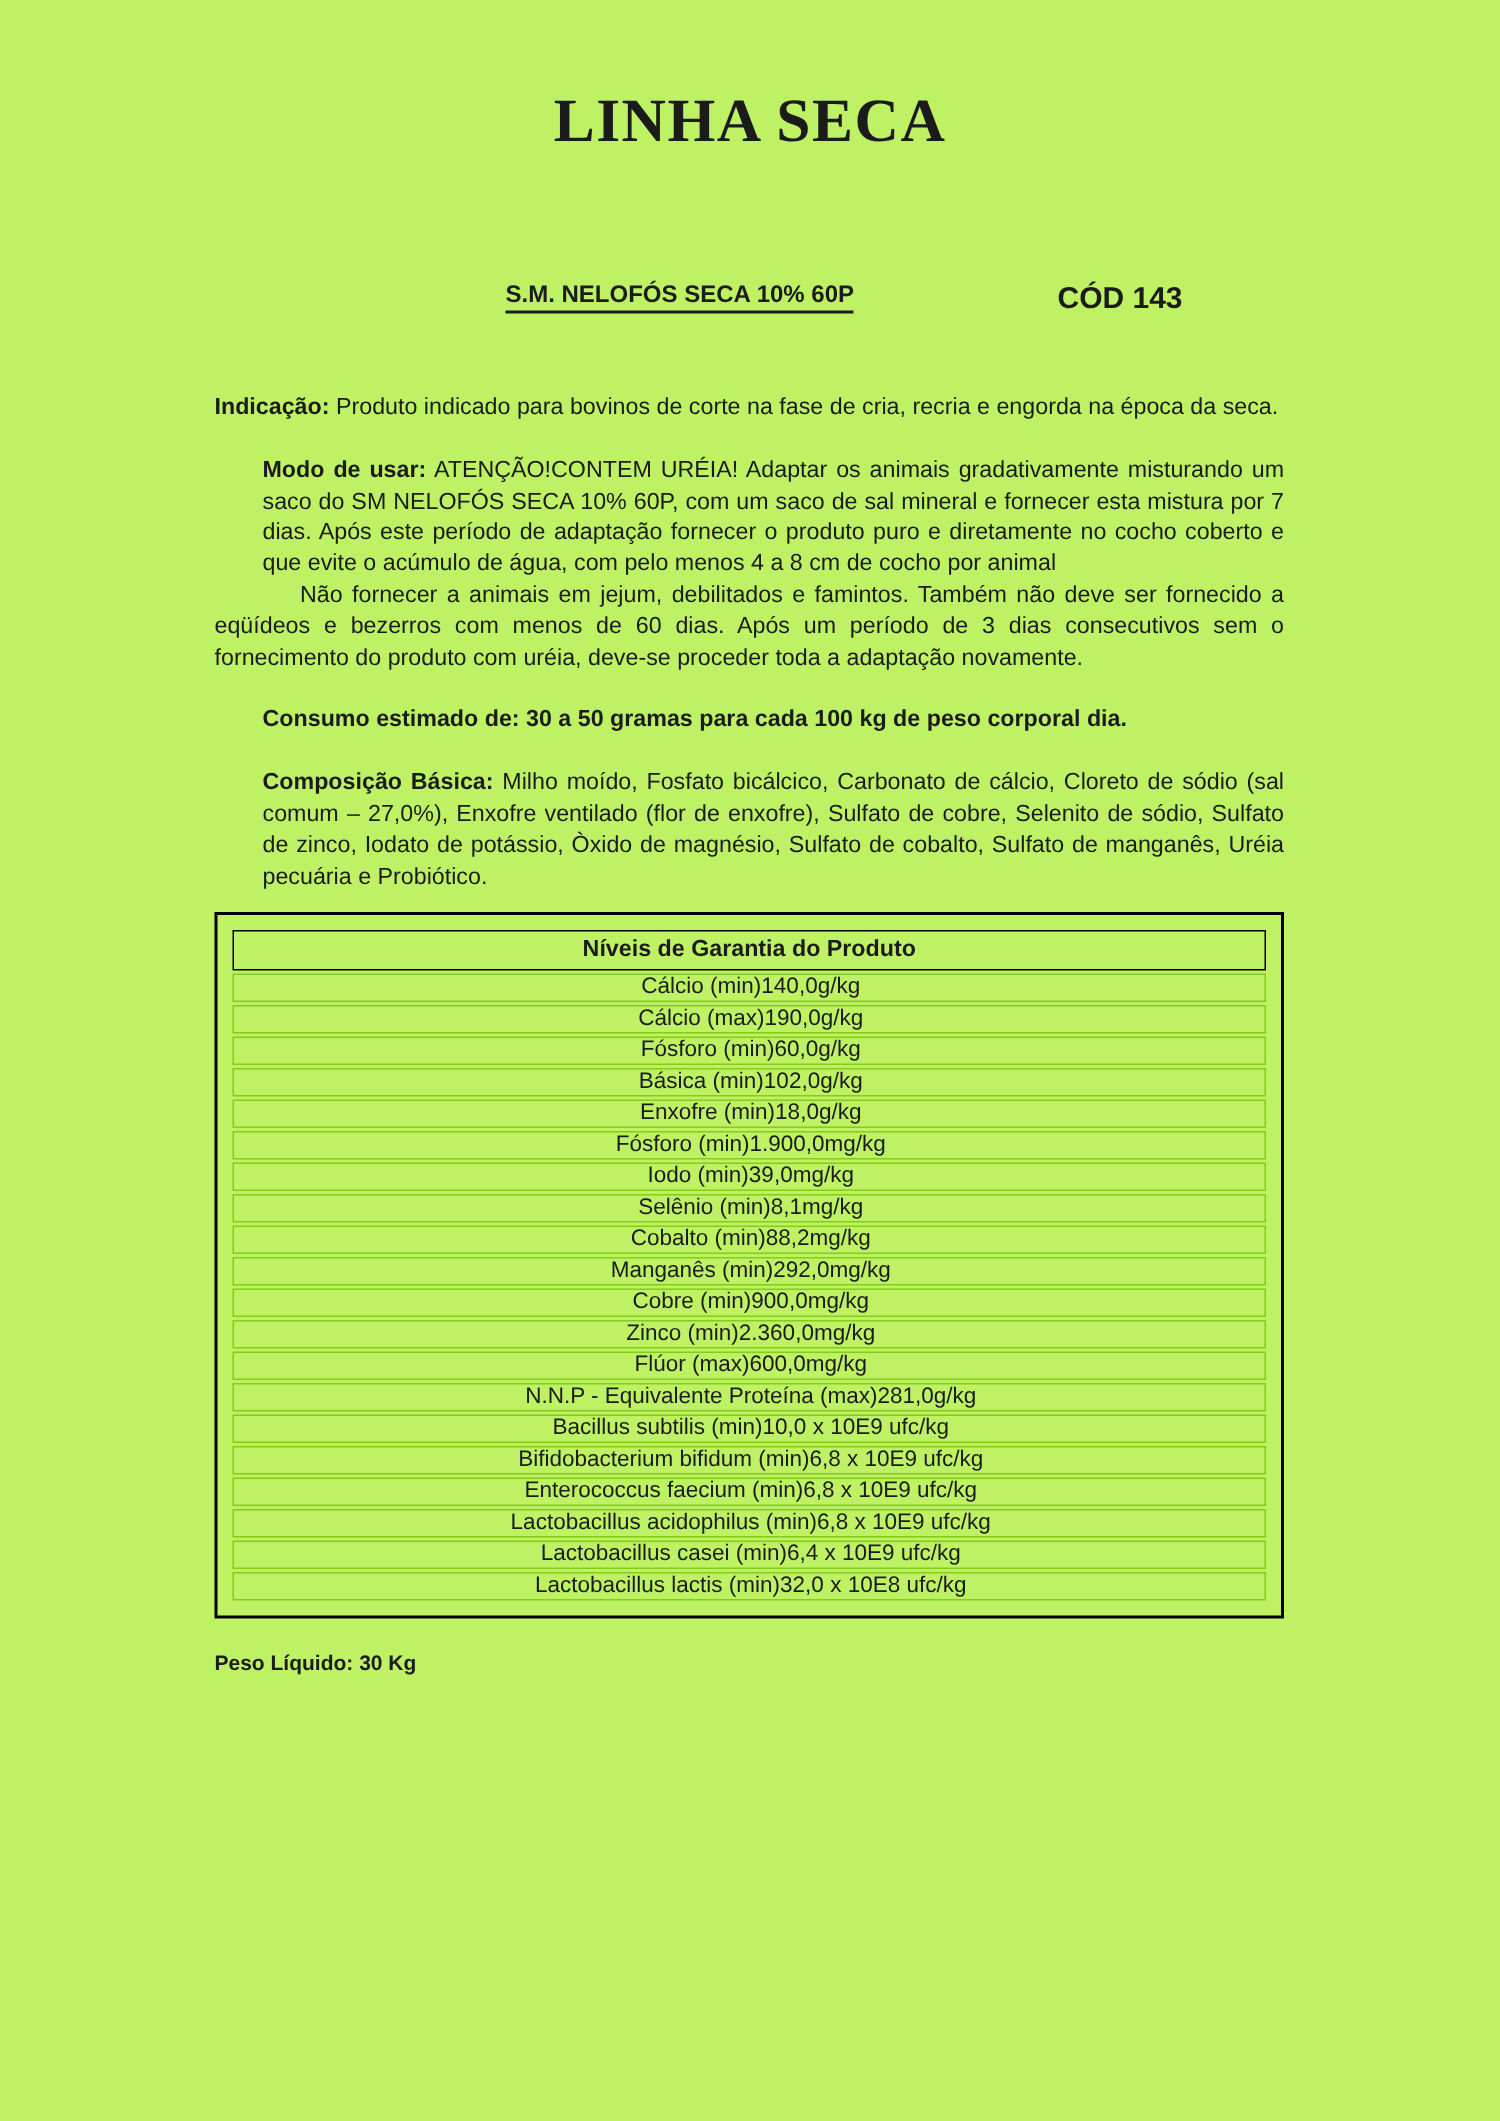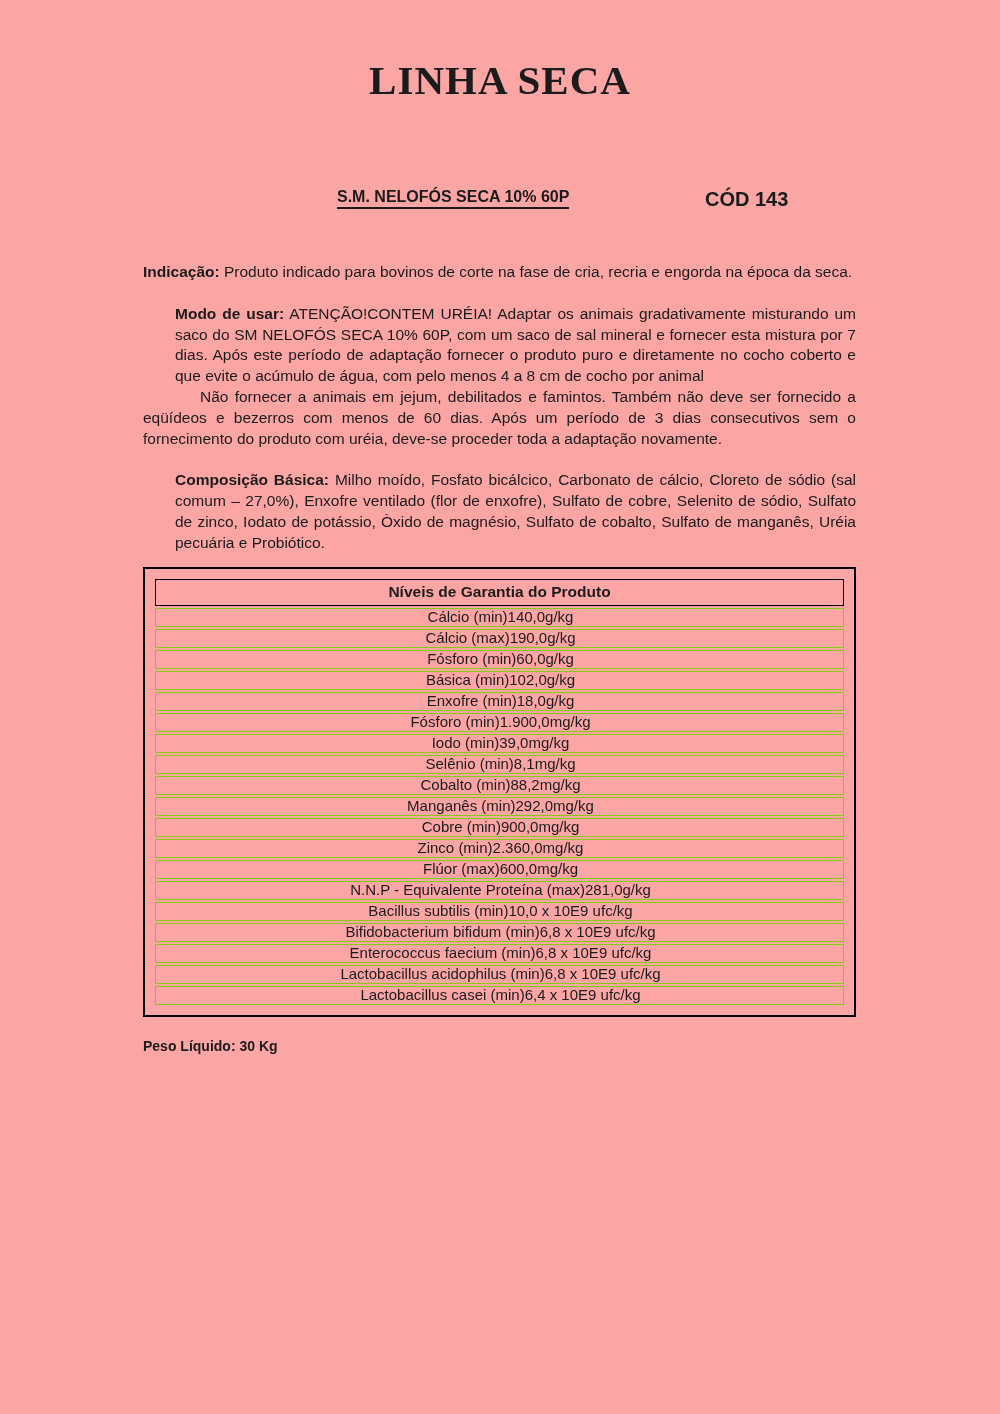--- a/index.html
+++ b/index.html
@@ -1,21 +1,21 @@
 <!DOCTYPE html>
 <html><head>
 <meta charset="utf-8">
 <style>
   html, body { margin: 0; padding: 0; background: #ffffff; }
   .page {
     position: relative;
     width: 1000px;
     height: 1414px;
     margin: 0 auto;
-    background: #fca5a5;
+    background: #bef264;
     color: #1b1b1b;
     font-family: "Liberation Sans", sans-serif;
     overflow: hidden;
   }
   .doc-title {
     font-family: "Liberation Serif", serif;
     font-weight: bold;
     font-size: 41px;
     letter-spacing: 1px;
     text-align: center;
@@ -104,20 +104,21 @@
   </div>
 
   <div class="body-area">
 
     <p class="para mt-first"><b>Indicação:</b> <span>Produto indicado para bovinos de corte na fase de cria, recria e engorda na época da seca.</span></p>
 
     <p class="para mt-para"><b>Modo de usar:</b> <span>ATENÇÃO!CONTEM URÉIA! Adaptar os animais gradativamente misturando um saco do SM NELOFÓS SECA 10% 60P, com um saco de sal mineral e fornecer esta mistura por 7 dias. Após este período de adaptação fornecer o produto puro e diretamente no cocho coberto e que evite o acúmulo de água, com pelo menos 4 a 8 cm de cocho por animal</span></p>
 
     <p class="para indented"><span>Não fornecer a animais em jejum, debilitados e famintos. Também não deve ser fornecido a eqüídeos e bezerros com menos de 60 dias. Após um período de 3 dias consecutivos sem o fornecimento do produto com uréia, deve-se proceder toda a adaptação novamente.</span></p>
 
+    <p class="para mt-para bold-line"><span>Consumo estimado de: 30 a 50 gramas para cada 100 kg de peso corporal dia.</span></p>
 
     <p class="para mt-para"><b>Composição Básica:</b> <span>Milho moído, Fosfato bicálcico, Carbonato de cálcio, Cloreto de sódio (sal comum – 27,0%), Enxofre ventilado (flor de enxofre), Sulfato de cobre, Selenito de sódio, Sulfato de zinco, Iodato de potássio, Òxido de magnésio, Sulfato de cobalto, Sulfato de manganês, Uréia pecuária e Probiótico.</span></p>
 
     <div class="gtable">
       <div class="gheader">Níveis de Garantia do Produto</div>
       <div id="rows-container">
   <div class="grow">
     <span class="glabel">Cálcio (min)</span>
     <span class="gvalue">140,0g/kg</span>
   </div>
@@ -205,20 +206,24 @@
   <div class="grow">
     <span class="glabel">Lactobacillus acidophilus (min)</span>
     <span class="gvalue">6,8 x 10E9 ufc/kg</span>
   </div>
 
   <div class="grow">
     <span class="glabel">Lactobacillus casei (min)</span>
     <span class="gvalue">6,4 x 10E9 ufc/kg</span>
   </div>
 
+  <div class="grow">
+    <span class="glabel">Lactobacillus lactis (min)</span>
+    <span class="gvalue">32,0 x 10E8 ufc/kg</span>
+  </div>
 </div>
     </div>
 
     <p class="net-weight">Peso Líquido: 30 Kg</p>
 
   </div>
 
 </div>
 
 </body></html>

